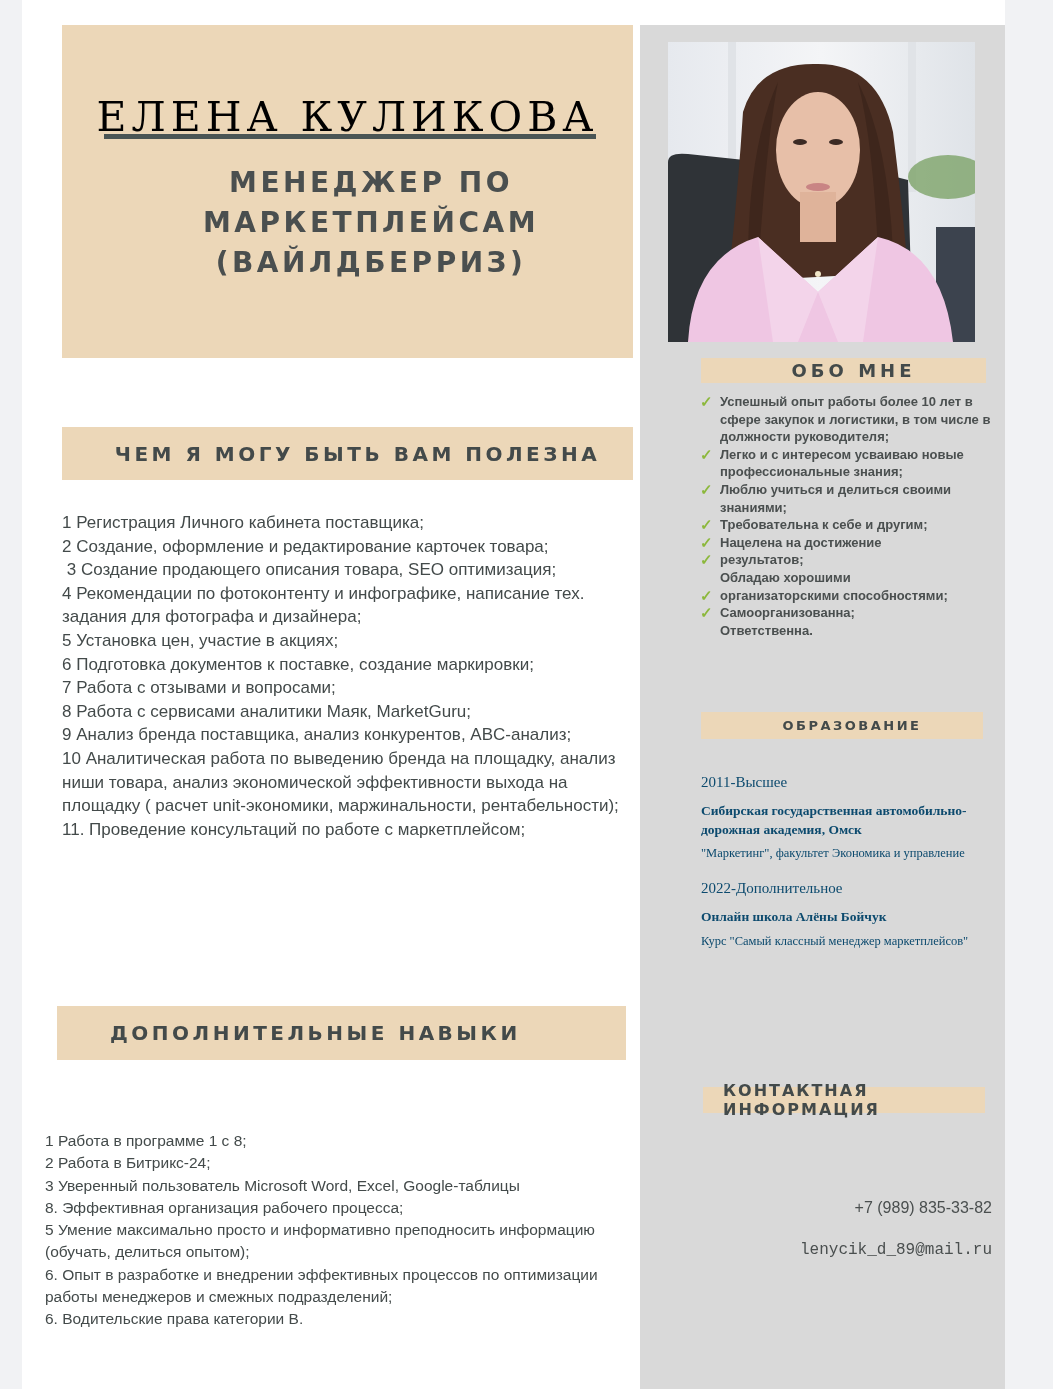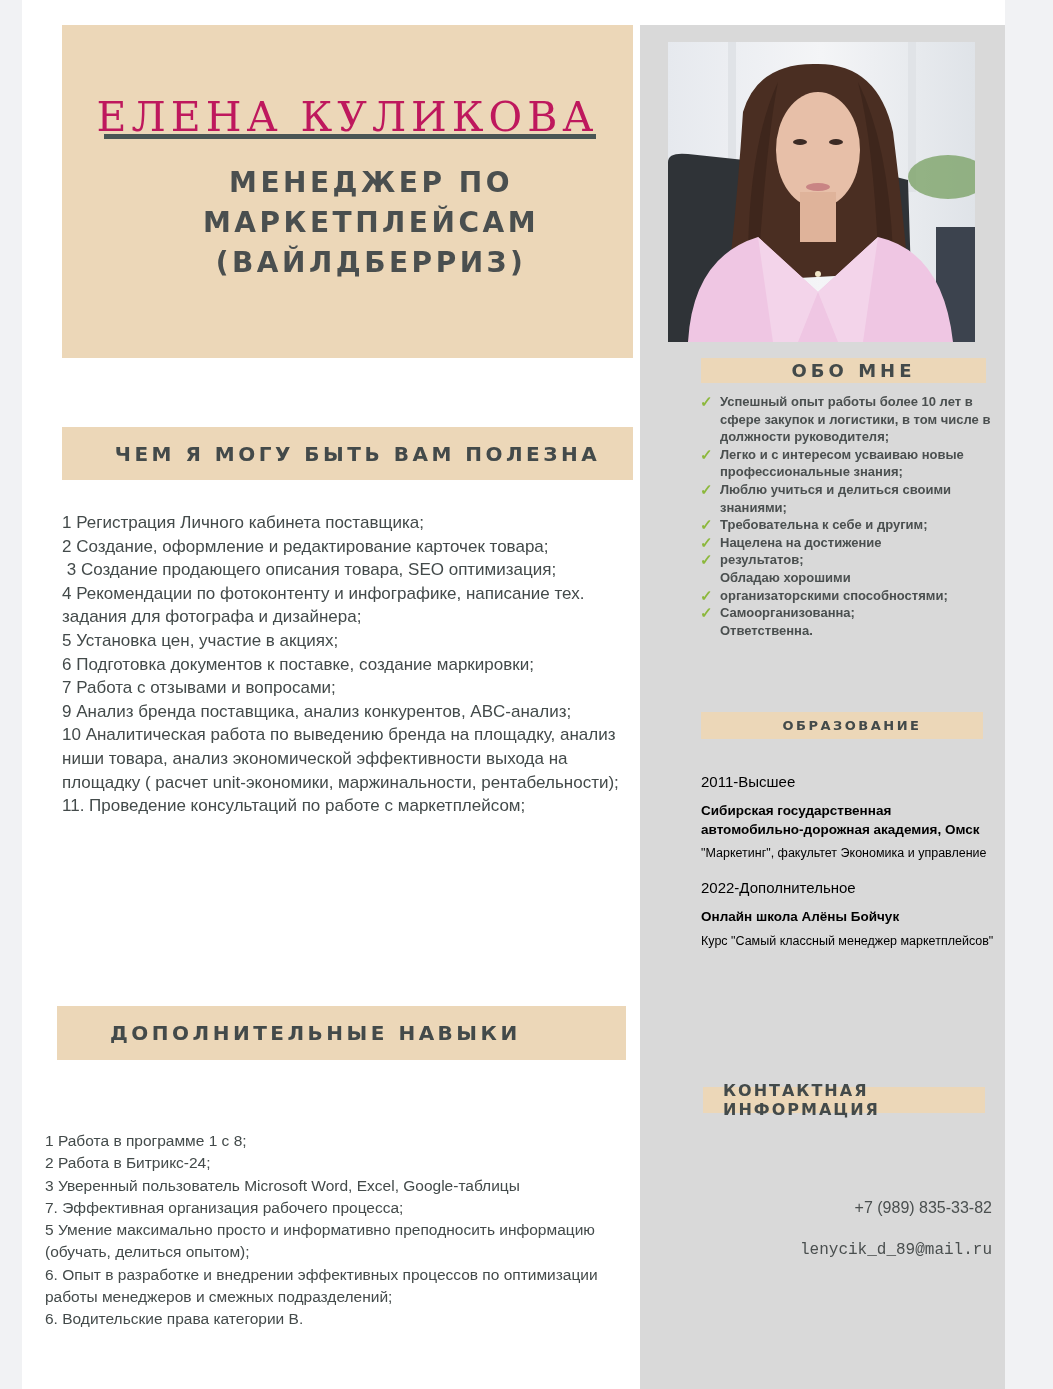--- a/index.html
+++ b/index.html
@@ -19,21 +19,21 @@
       background: #d9d9d9;
     }
     .header-box {
       position: absolute; left: 62px; top: 25px; width: 571px; height: 333px;
       background: #ecd7b8;
     }
     .name {
       position: absolute; left: 0; top: 68px; width: 100%;
       text-align: center;
       font-family: "DejaVu Serif", serif;
-      font-size: 41px; letter-spacing: 5px; color: #be185d; font-weight: normal;
+      font-size: 41px; letter-spacing: 5px; color: #000000; font-weight: normal;
     }
     .name-rule {
       position: absolute; left: 42px; top: 109px; width: 492px; height: 5px;
       background: #4a5554;
     }
     .job-title {
       position: absolute; left: 0; top: 138px; width: 100%;
       text-align: center; font-weight: bold;
       font-size: 28px; line-height: 40px; letter-spacing: 3.5px; color: #4a4f4f;
       font-family: "DejaVu Sans", sans-serif;
@@ -65,21 +65,21 @@
       position: absolute; left: 700px; top: 393px; width: 295px;
       list-style: none; font-size: 13px; line-height: 17.6px;
       font-family: "Liberation Sans", sans-serif; font-weight: bold; color: #4a4f4f;
     }
     .about-list li { position: relative; padding-left: 20px; }
     .check {
       position: absolute; left: 0; top: 0; color: #8cb83c; font-size: 15px; font-weight: bold;
     }
     .edu {
       position: absolute; left: 701px; top: 772px; width: 295px;
-      font-family: Liberation Sans, sans-serif; color: #000000;
+      font-family: Liberation Serif, serif; color: #0c4a6e;
     }
     .edu-year { font-size: 15px; line-height: 20px; }
     .edu-school { font-size: 13.5px; font-weight: bold; line-height: 18.5px; margin-top: 10px; }
     .edu-detail { font-size: 12.5px; line-height: 17px; margin-top: 6px; }
     .edu-block2 { margin-top: 16px; }
     .contact {
       position: absolute; left: 762px; width: 230px;
       font-family: "Liberation Sans", sans-serif; font-size: 16px; color: #4a4f4f; text-align: right;
     }
     .contact-phone { top: 1199px; }
@@ -142,31 +142,32 @@
 
 <div class="section-bar bar-useful">ЧЕМ Я МОГУ БЫТЬ ВАМ ПОЛЕЗНА</div>
 <ul class="list list-useful">
   <li>1 Регистрация Личного кабинета поставщика;</li>
   <li>2 Создание, оформление и редактирование карточек товара;</li>
   <li> 3 Создание продающего описания товара, SEO оптимизация;</li>
   <li>4 Рекомендации по фотоконтенту и инфографике, написание тех. задания для фотографа и дизайнера;</li>
   <li>5 Установка цен, участие в акциях;</li>
   <li>6 Подготовка документов к поставке, создание маркировки;</li>
   <li>7 Работа с отзывами и вопросами;</li>
+  <li>8 Работа с сервисами аналитики Маяк, MarketGuru;</li>
   <li>9 Анализ бренда поставщика, анализ конкурентов, ABC-анализ;</li>
   <li>10 Аналитическая работа по выведению бренда на площадку, анализ ниши товара, анализ экономической эффективности выхода на площадку ( расчет unit-экономики, маржинальности, рентабельности);</li>
   <li>11. Проведение консультаций по работе с маркетплейсом;</li>
 </ul>
 
 <div class="section-bar bar-skills">ДОПОЛНИТЕЛЬНЫЕ НАВЫКИ</div>
 <ul class="list list-skills">
   <li>1 Работа в программе 1 с 8;</li>
   <li>2 Работа в Битрикс-24;</li>
   <li>3 Уверенный пользователь Microsoft Word, Excel, Google-таблицы</li>
-  <li>7. Эффективная организация рабочего процесса;</li>
+  <li>8. Эффективная организация рабочего процесса;</li>
   <li>5 Умение максимально просто и информативно преподносить информацию (обучать, делиться опытом);</li>
   <li>6. Опыт в разработке и внедрении эффективных процессов по оптимизации работы менеджеров и смежных подразделений;</li>
   <li>6. Водительские права категории В.</li>
 </ul>
 
 <div class="section-bar bar-about">ОБО МНЕ</div>
 <ul class="about-list">
   <li><span class="check">✓</span><span>Успешный опыт работы более 10 лет в сфере закупок и логистики, в том числе в должности руководителя;</span></li>
   <li><span class="check">✓</span><span>Легко и с интересом усваиваю новые профессиональные знания;</span></li>
   <li><span class="check">✓</span><span>Люблю учиться и делиться своими знаниями;</span></li>

